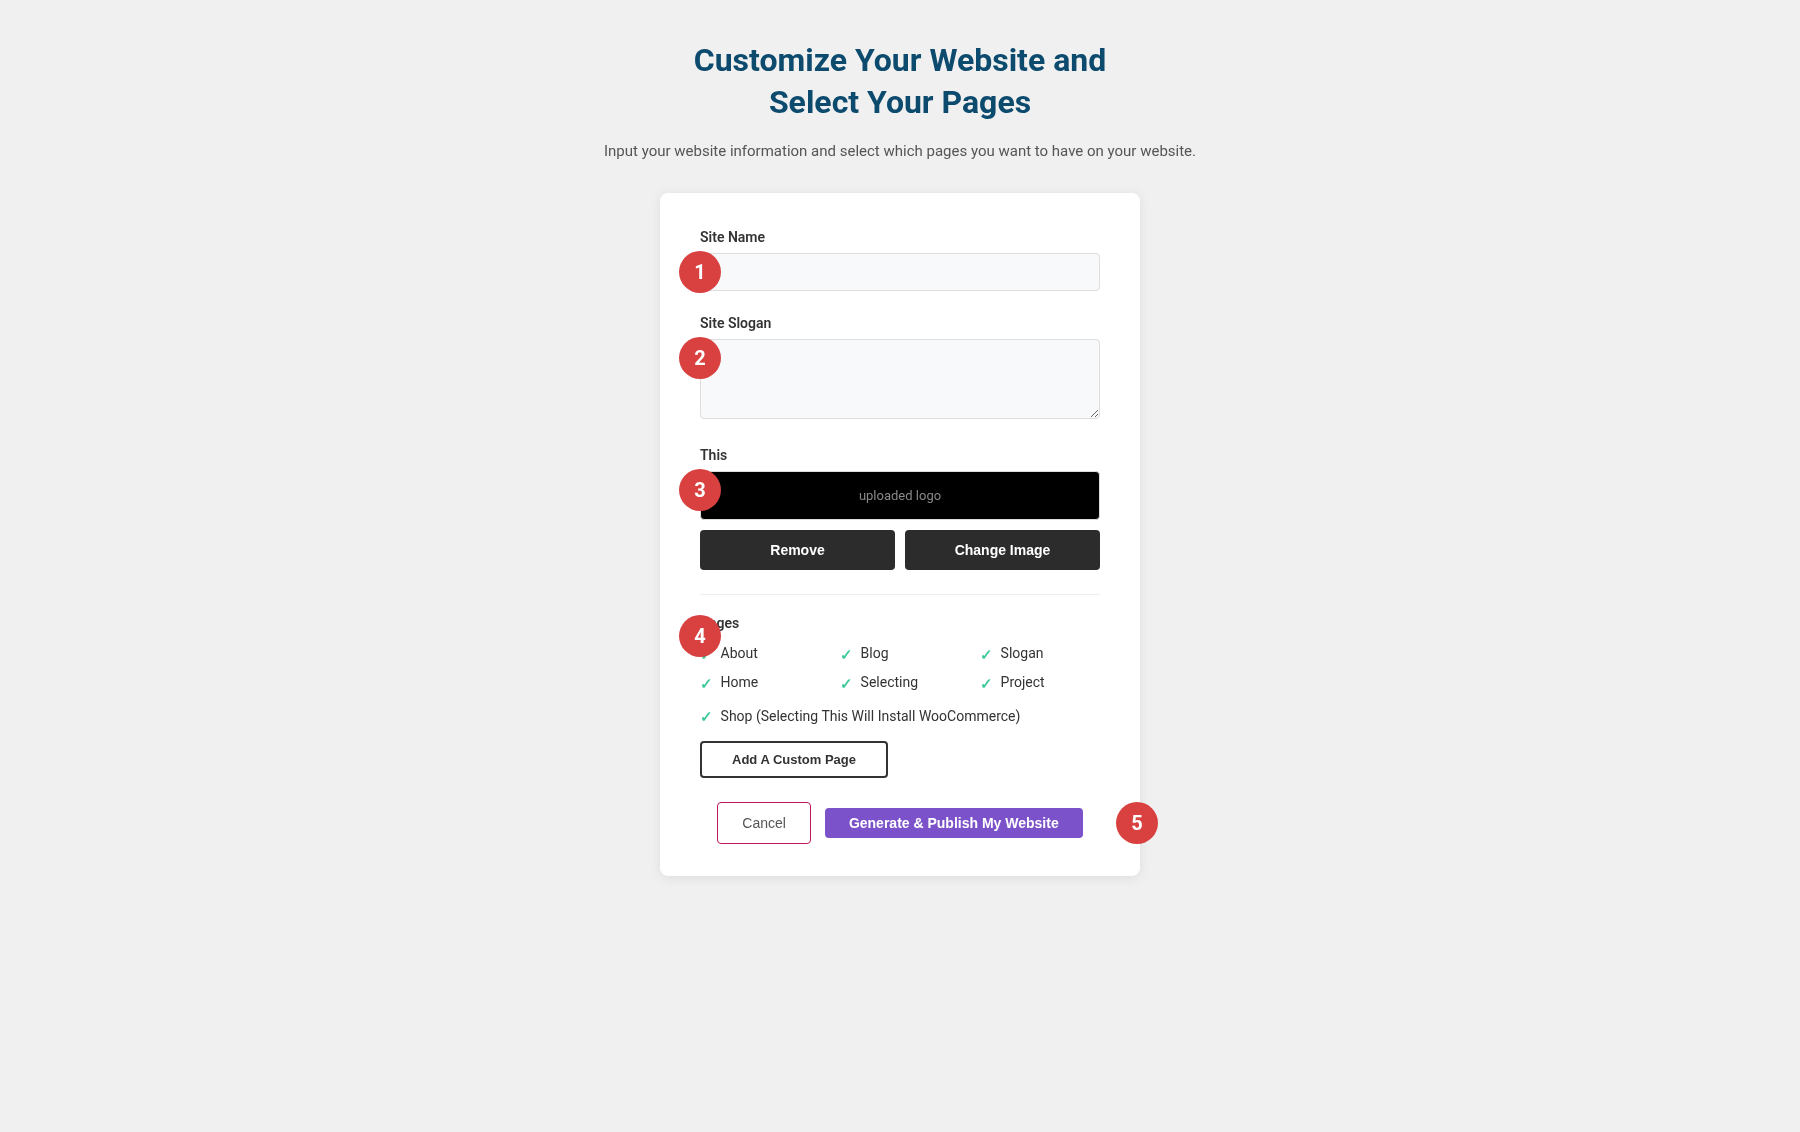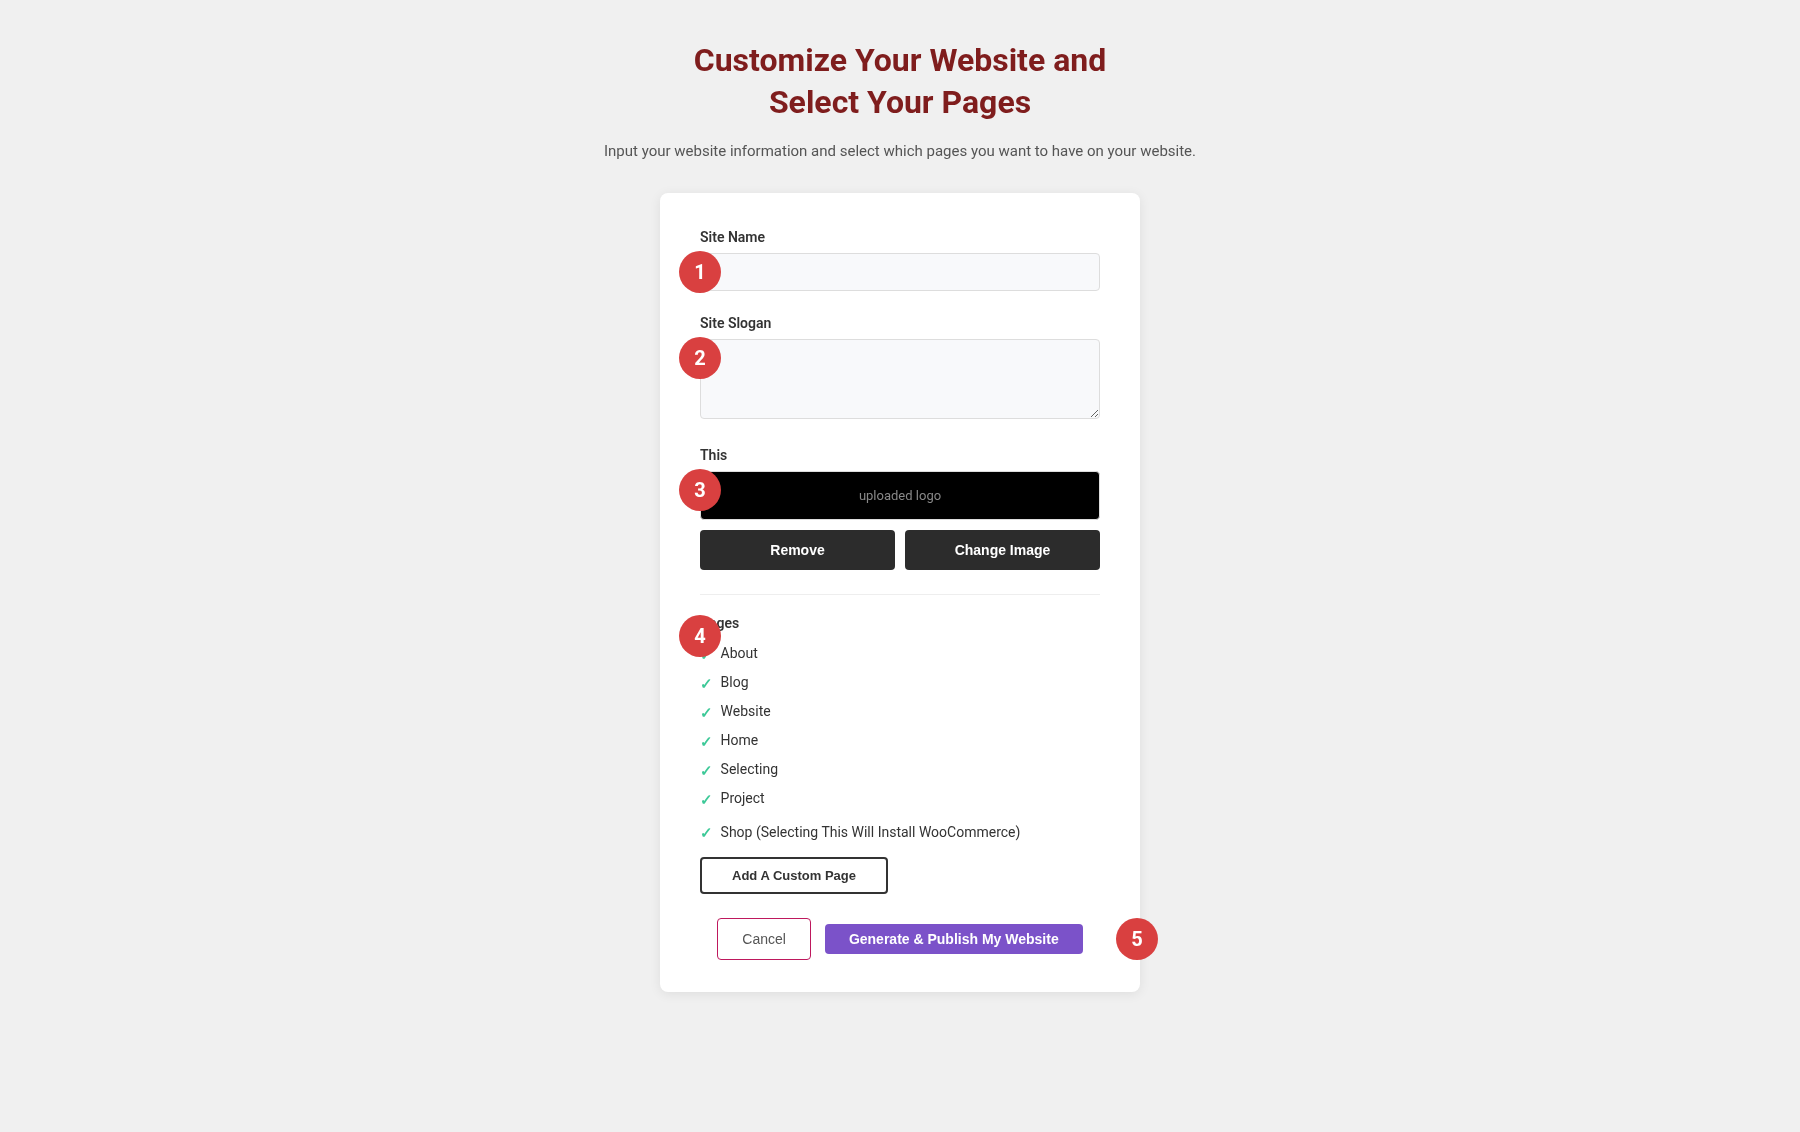--- a/index.html
+++ b/index.html
@@ -20,21 +20,21 @@
     }
 
     .page-header {
       text-align: center;
       margin-bottom: 30px;
     }
 
     .page-title {
       font-size: 32px;
       font-weight: 700;
-      color: #7f1d1d;
+      color: #0c4a6e;
       line-height: 1.3;
       margin-bottom: 16px;
     }
 
     .page-subtitle {
       font-size: 15px;
       color: #555;
       line-height: 1.6;
     }
 
@@ -136,21 +136,21 @@
     .pages-label {
       font-size: 14px;
       font-weight: 600;
       color: #333;
       margin-bottom: 14px;
       display: block;
     }
 
     .pages-grid {
       display: grid;
-      grid-template-columns: 1fr;
+      grid-template-columns: 1fr 1fr 1fr;
       gap: 10px 20px;
       margin-bottom: 14px;
     }
 
     .page-item {
       display: flex;
       align-items: flex-start;
       gap: 8px;
       font-size: 14px;
       color: #333;
@@ -291,21 +291,21 @@
         <span>About</span>
       </div>
 
       <div class="page-item">
         <span class="check-icon">✓</span>
         <span>Blog</span>
       </div>
 
       <div class="page-item">
         <span class="check-icon">✓</span>
-        <span>Website</span>
+        <span>Slogan</span>
       </div>
 
       <div class="page-item">
         <span class="check-icon">✓</span>
         <span>Home</span>
       </div>
 
       <div class="page-item">
         <span class="check-icon">✓</span>
         <span>Selecting</span>

